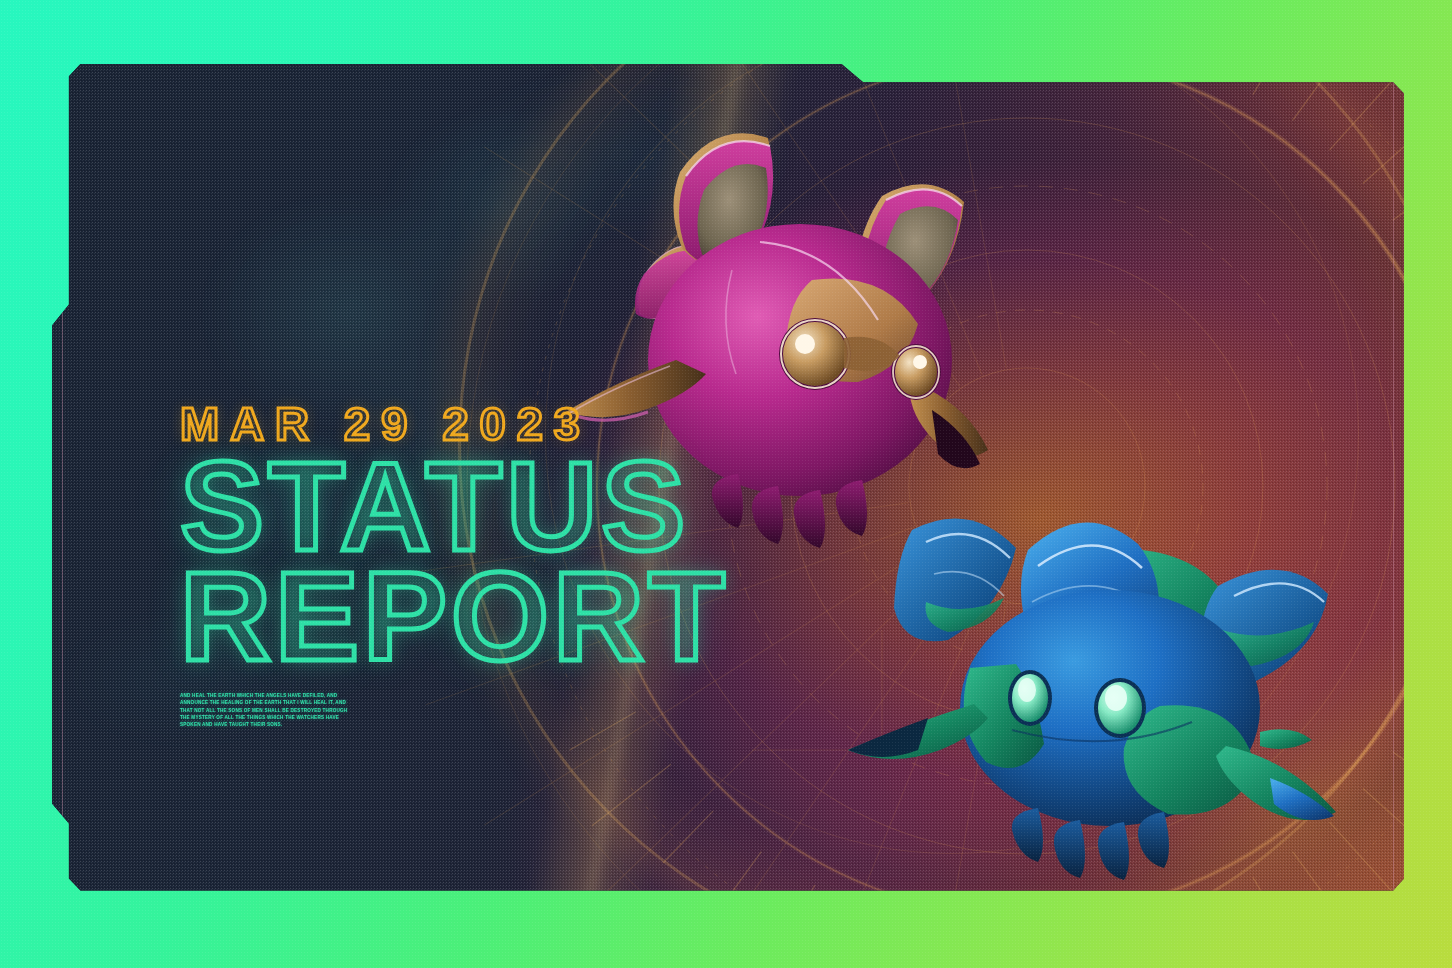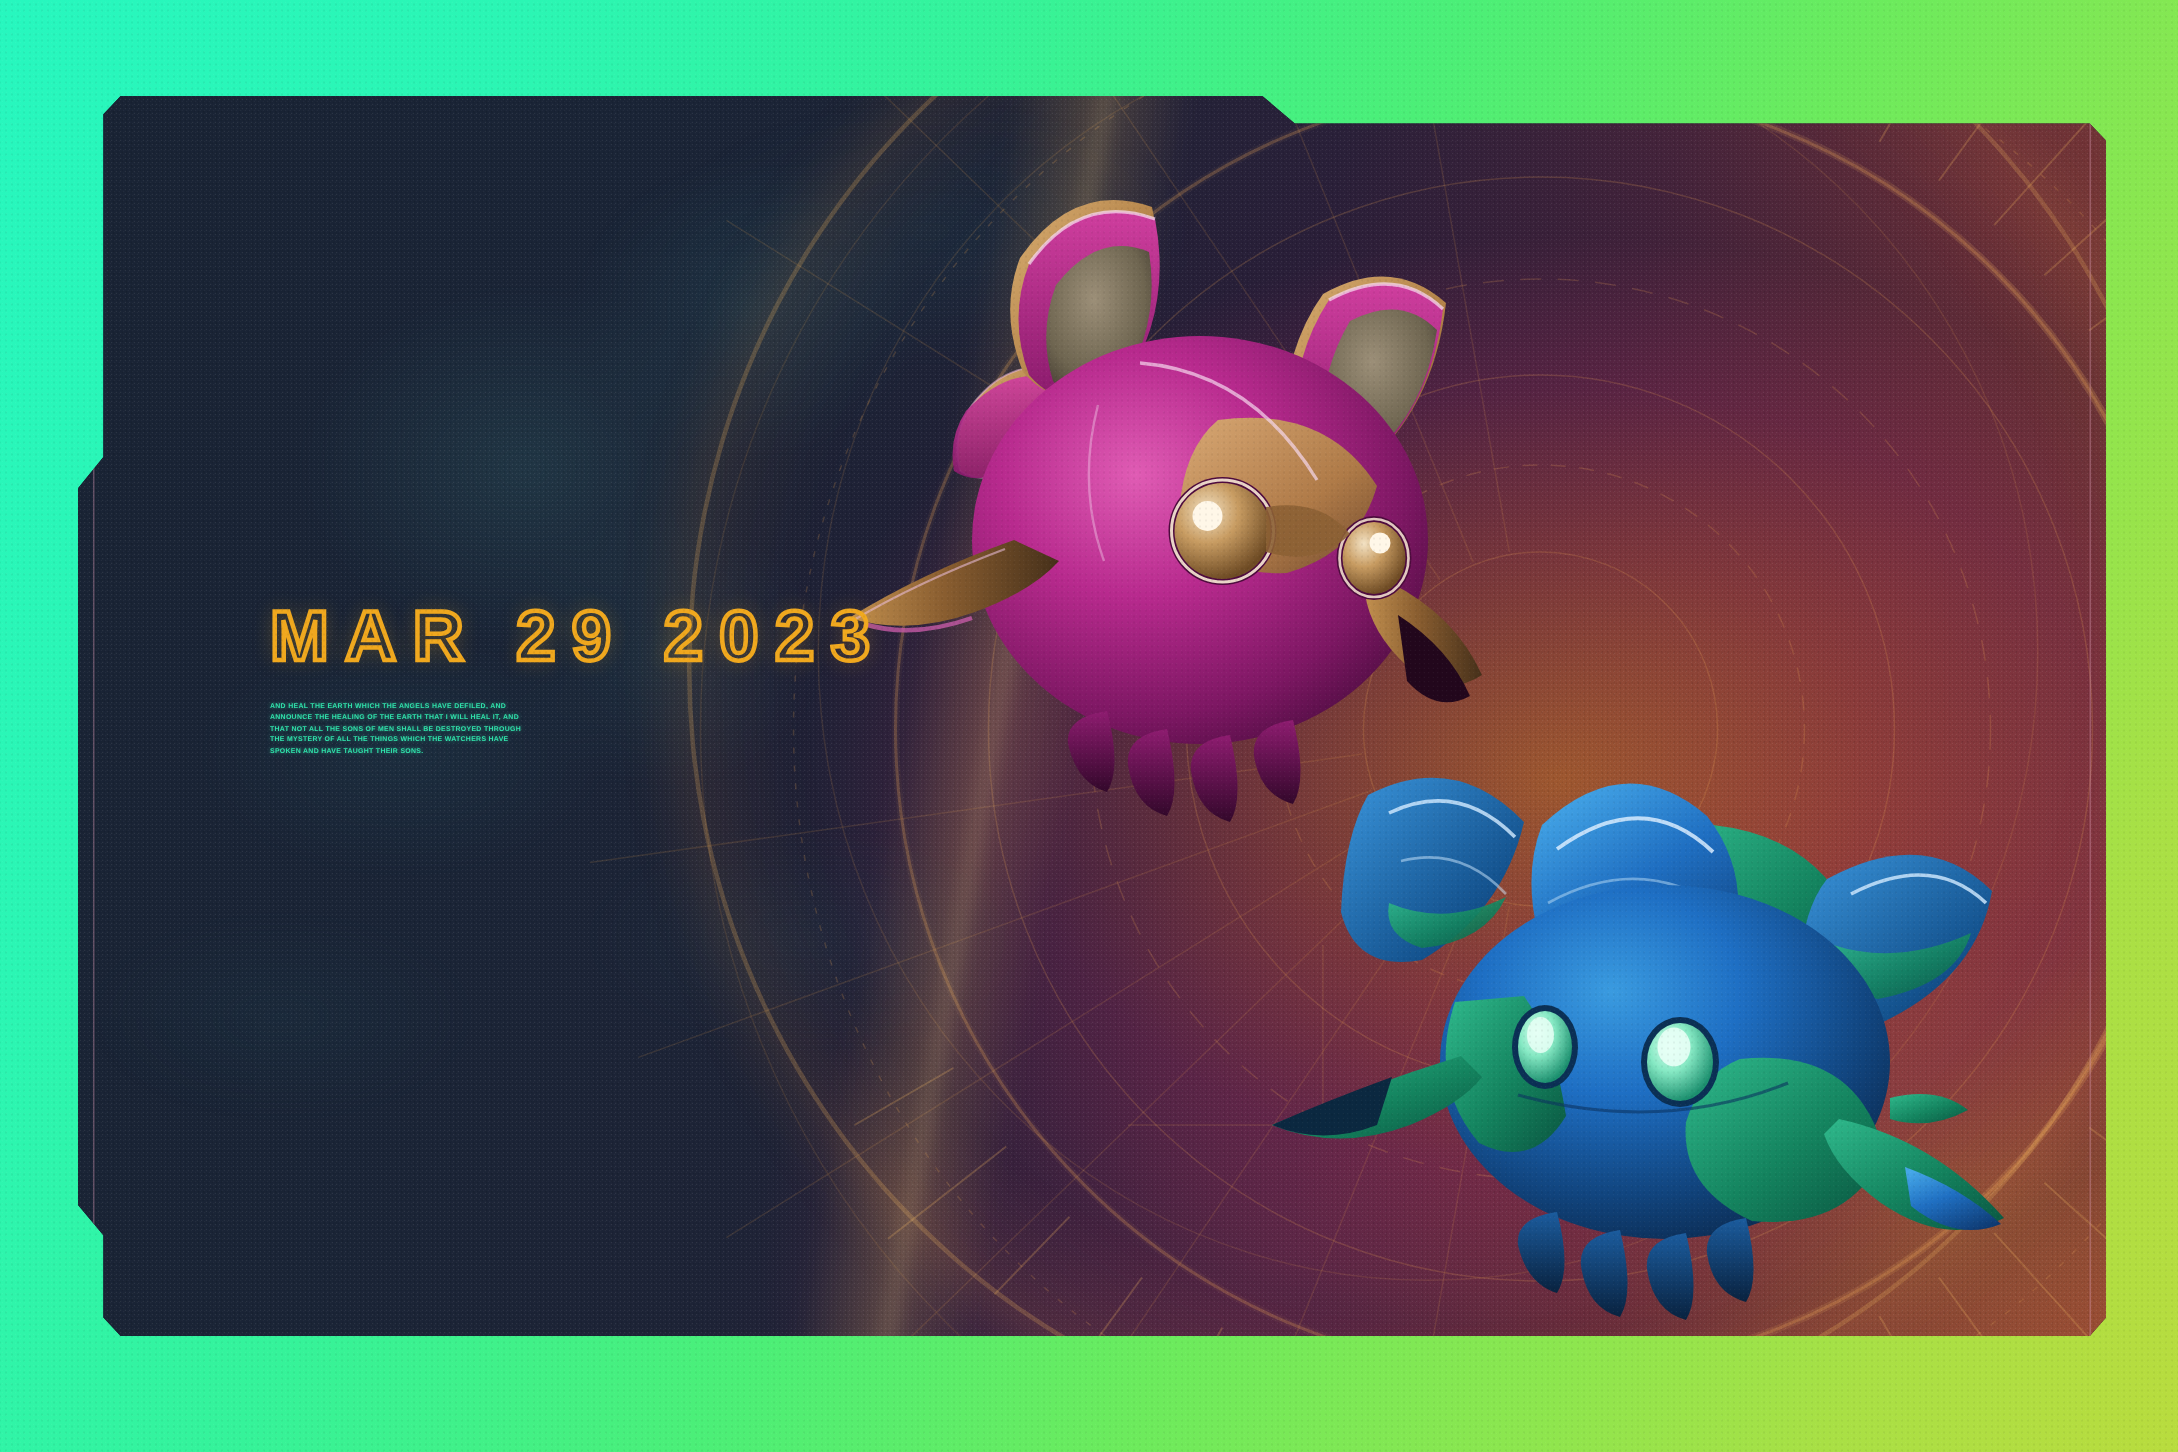--- a/index.html
+++ b/index.html
@@ -607,20 +607,24 @@
             <path d="M238 330 q10 42 0 58 q-22 -6 -26 -34 q-2 -20 26 -24z"></path>
             <path d="M282 332 q10 42 0 58 q-22 -6 -26 -34 q-2 -20 26 -24z"></path>
             <path d="M322 322 q10 40 0 56 q-22 -6 -26 -32 q-2 -20 26 -24z"></path>
           </g>
         </svg>
       </div>
 
       <div class="copy">
         <div class="kicker">MAR 29 2023</div>
 
+        <h1 class="headline">
+          <span class="l1">STATUS</span>
+          <span class="l2">REPORT</span>
+        </h1>
 
         <p class="microcopy">AND HEAL THE EARTH WHICH THE ANGELS HAVE DEFILED, AND ANNOUNCE THE HEALING OF THE EARTH THAT I WILL HEAL IT, AND THAT NOT ALL THE SONS OF MEN SHALL BE DESTROYED THROUGH THE MYSTERY OF ALL THE THINGS WHICH THE WATCHERS HAVE SPOKEN AND HAVE TAUGHT THEIR SONS.</p>
 
       </div>
 
       <div class="card-grain"></div>
       <div class="card-border"></div>
     </div>
   </div>
 

